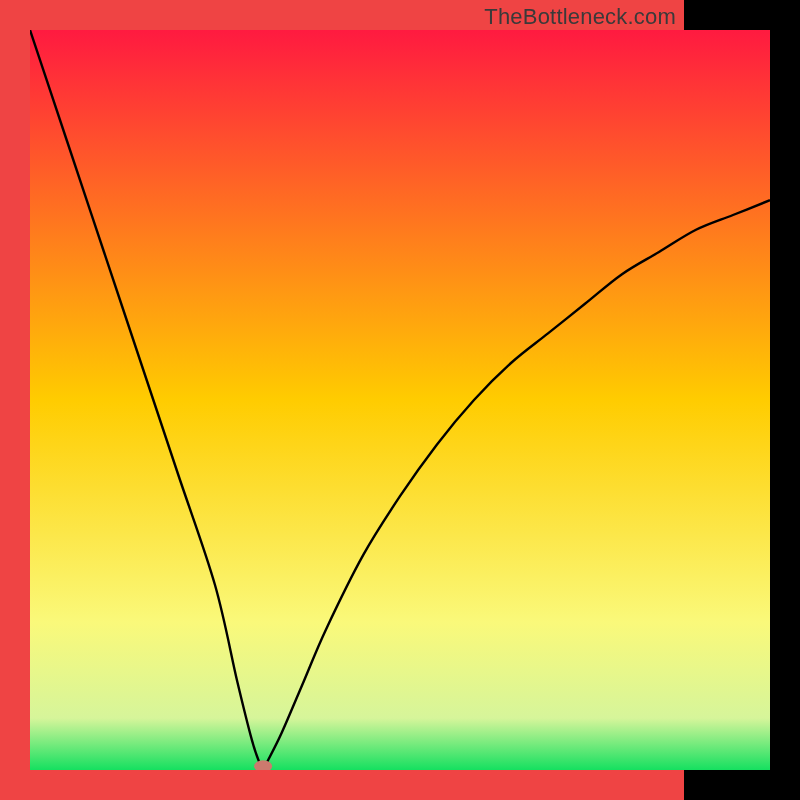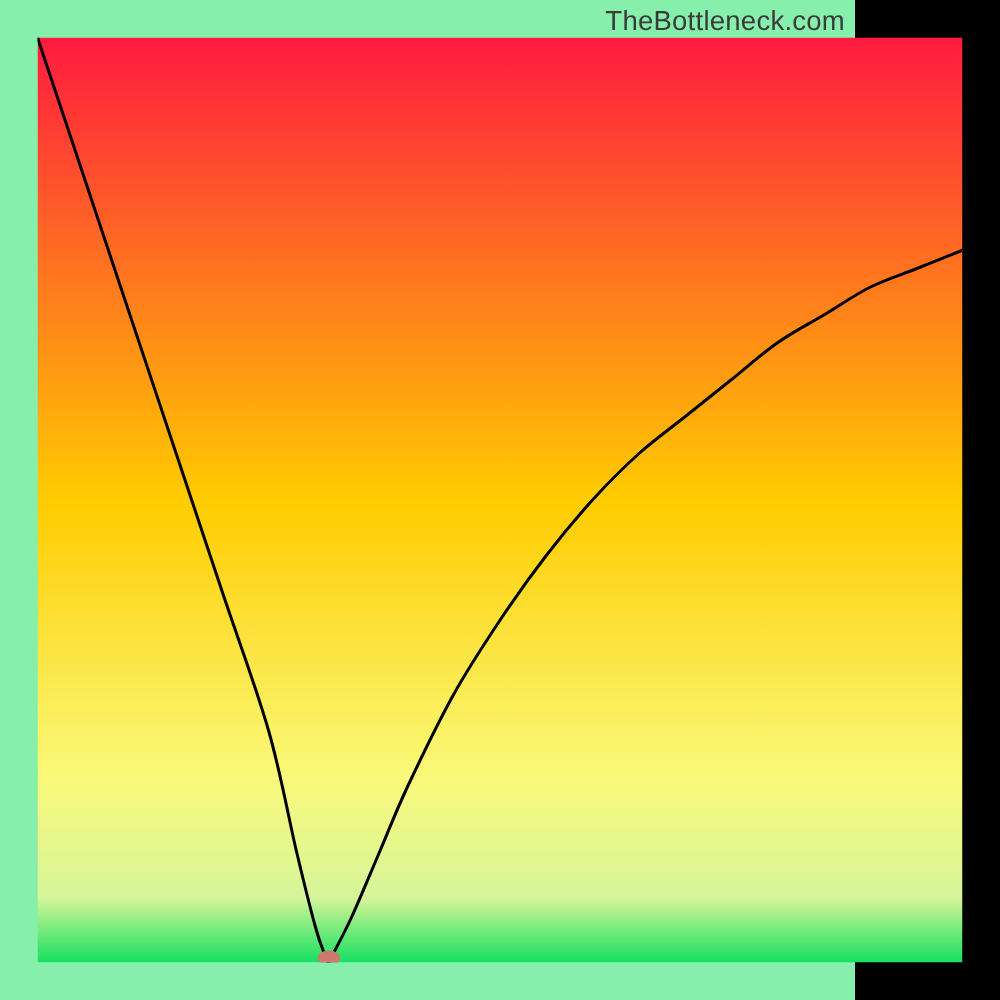--- a/index.html
+++ b/index.html
@@ -9,21 +9,21 @@
     height: 800px;
     background: #000;
     overflow: hidden;
     font-family: Arial, Helvetica, sans-serif;
   }
   .frame {
     position: absolute;
     top: 0; left: 0;
     width: 684px;
     height: 800px;
-    background: #86efac;
+    background: #ef4444;
   }
   .watermark {
     position: absolute;
     top: 4px;
     right: 8px;
     color: #3a3a3a;
     font-size: 22px;
     font-weight: 500;
     letter-spacing: 0.2px;
     z-index: 10;

